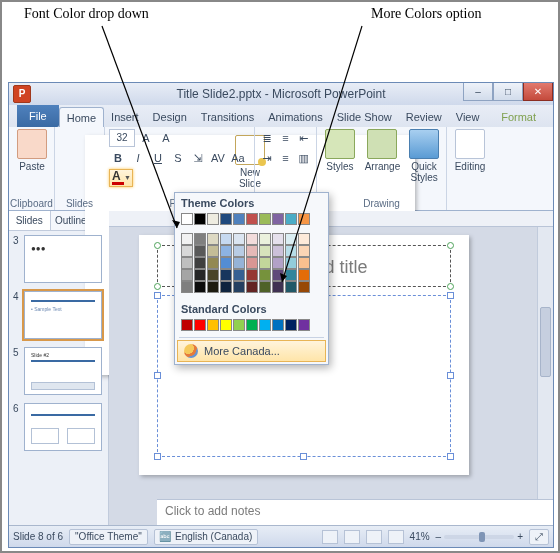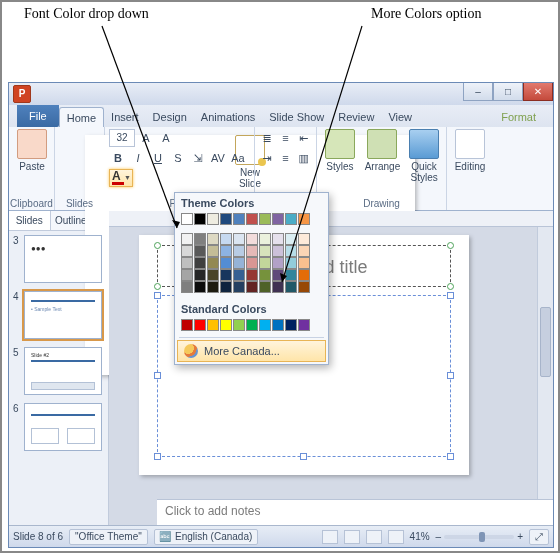--- a/index.html
+++ b/index.html
@@ -312,32 +312,34 @@
     <line x1="360" y1="24" x2="280" y2="280" stroke="#000" stroke-width="1.2"></line>
     <polygon points="175,226 170,218 178,220" fill="#000"></polygon>
     <polygon points="280,280 278,271 285,274" fill="#000"></polygon>
   </svg>
 </div>
 
 <div class="app">
 
   <div class="titlebar">
     <div class="p-logo">P</div>
+    <div class="title">Title Slide2.pptx - Microsoft PowerPoint</div>
     <div class="winbtns">
       <div class="winbtn">–</div>
       <div class="winbtn">□</div>
       <div class="winbtn close">✕</div>
     </div>
   </div>
 
   <div class="tabs">
     <div class="tab-file">File</div>
     <div class="tab active">Home</div>
     <div class="tab">Insert</div>
     <div class="tab">Design</div>
+    <div class="tab">Transitions</div>
     <div class="tab">Animations</div>
     <div class="tab">Slide Show</div>
     <div class="tab">Review</div>
     <div class="tab">View</div>
     <div class="tab last" style="color:#7fa04f">Format</div>
   </div>
 
   <div class="ribbon">
     <div class="group" style="width:46px">
       <div class="bigbtn">

